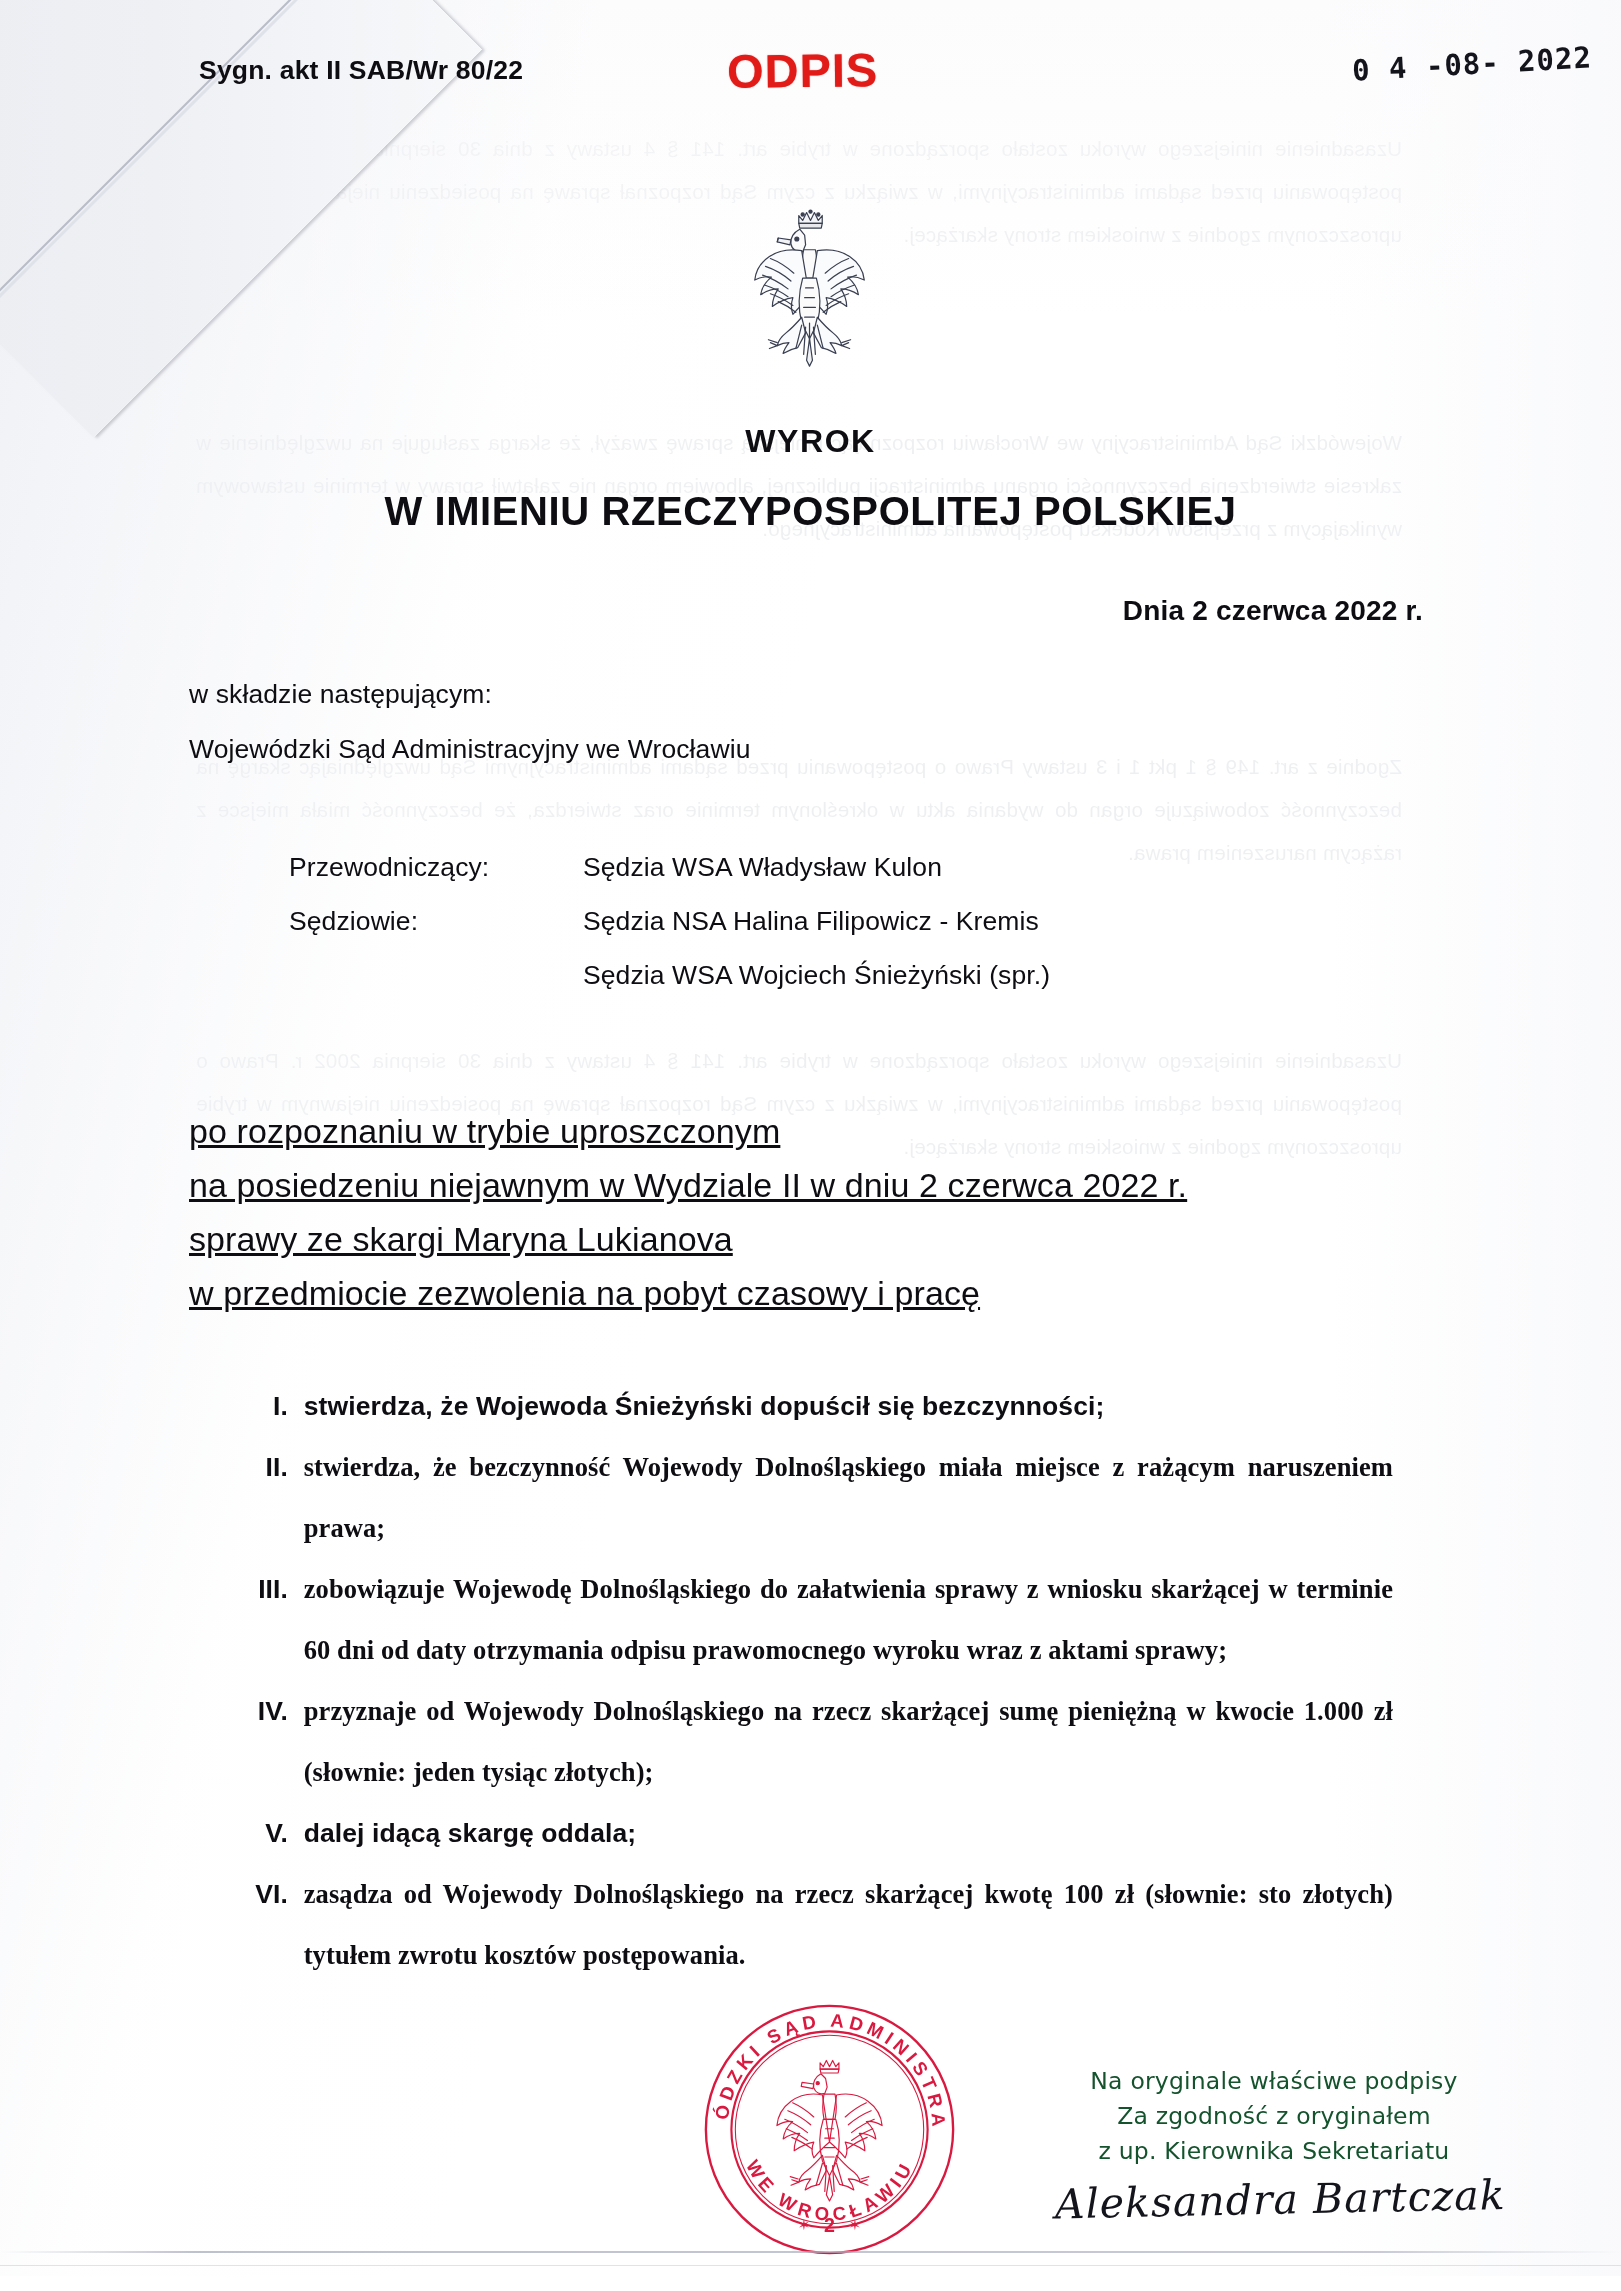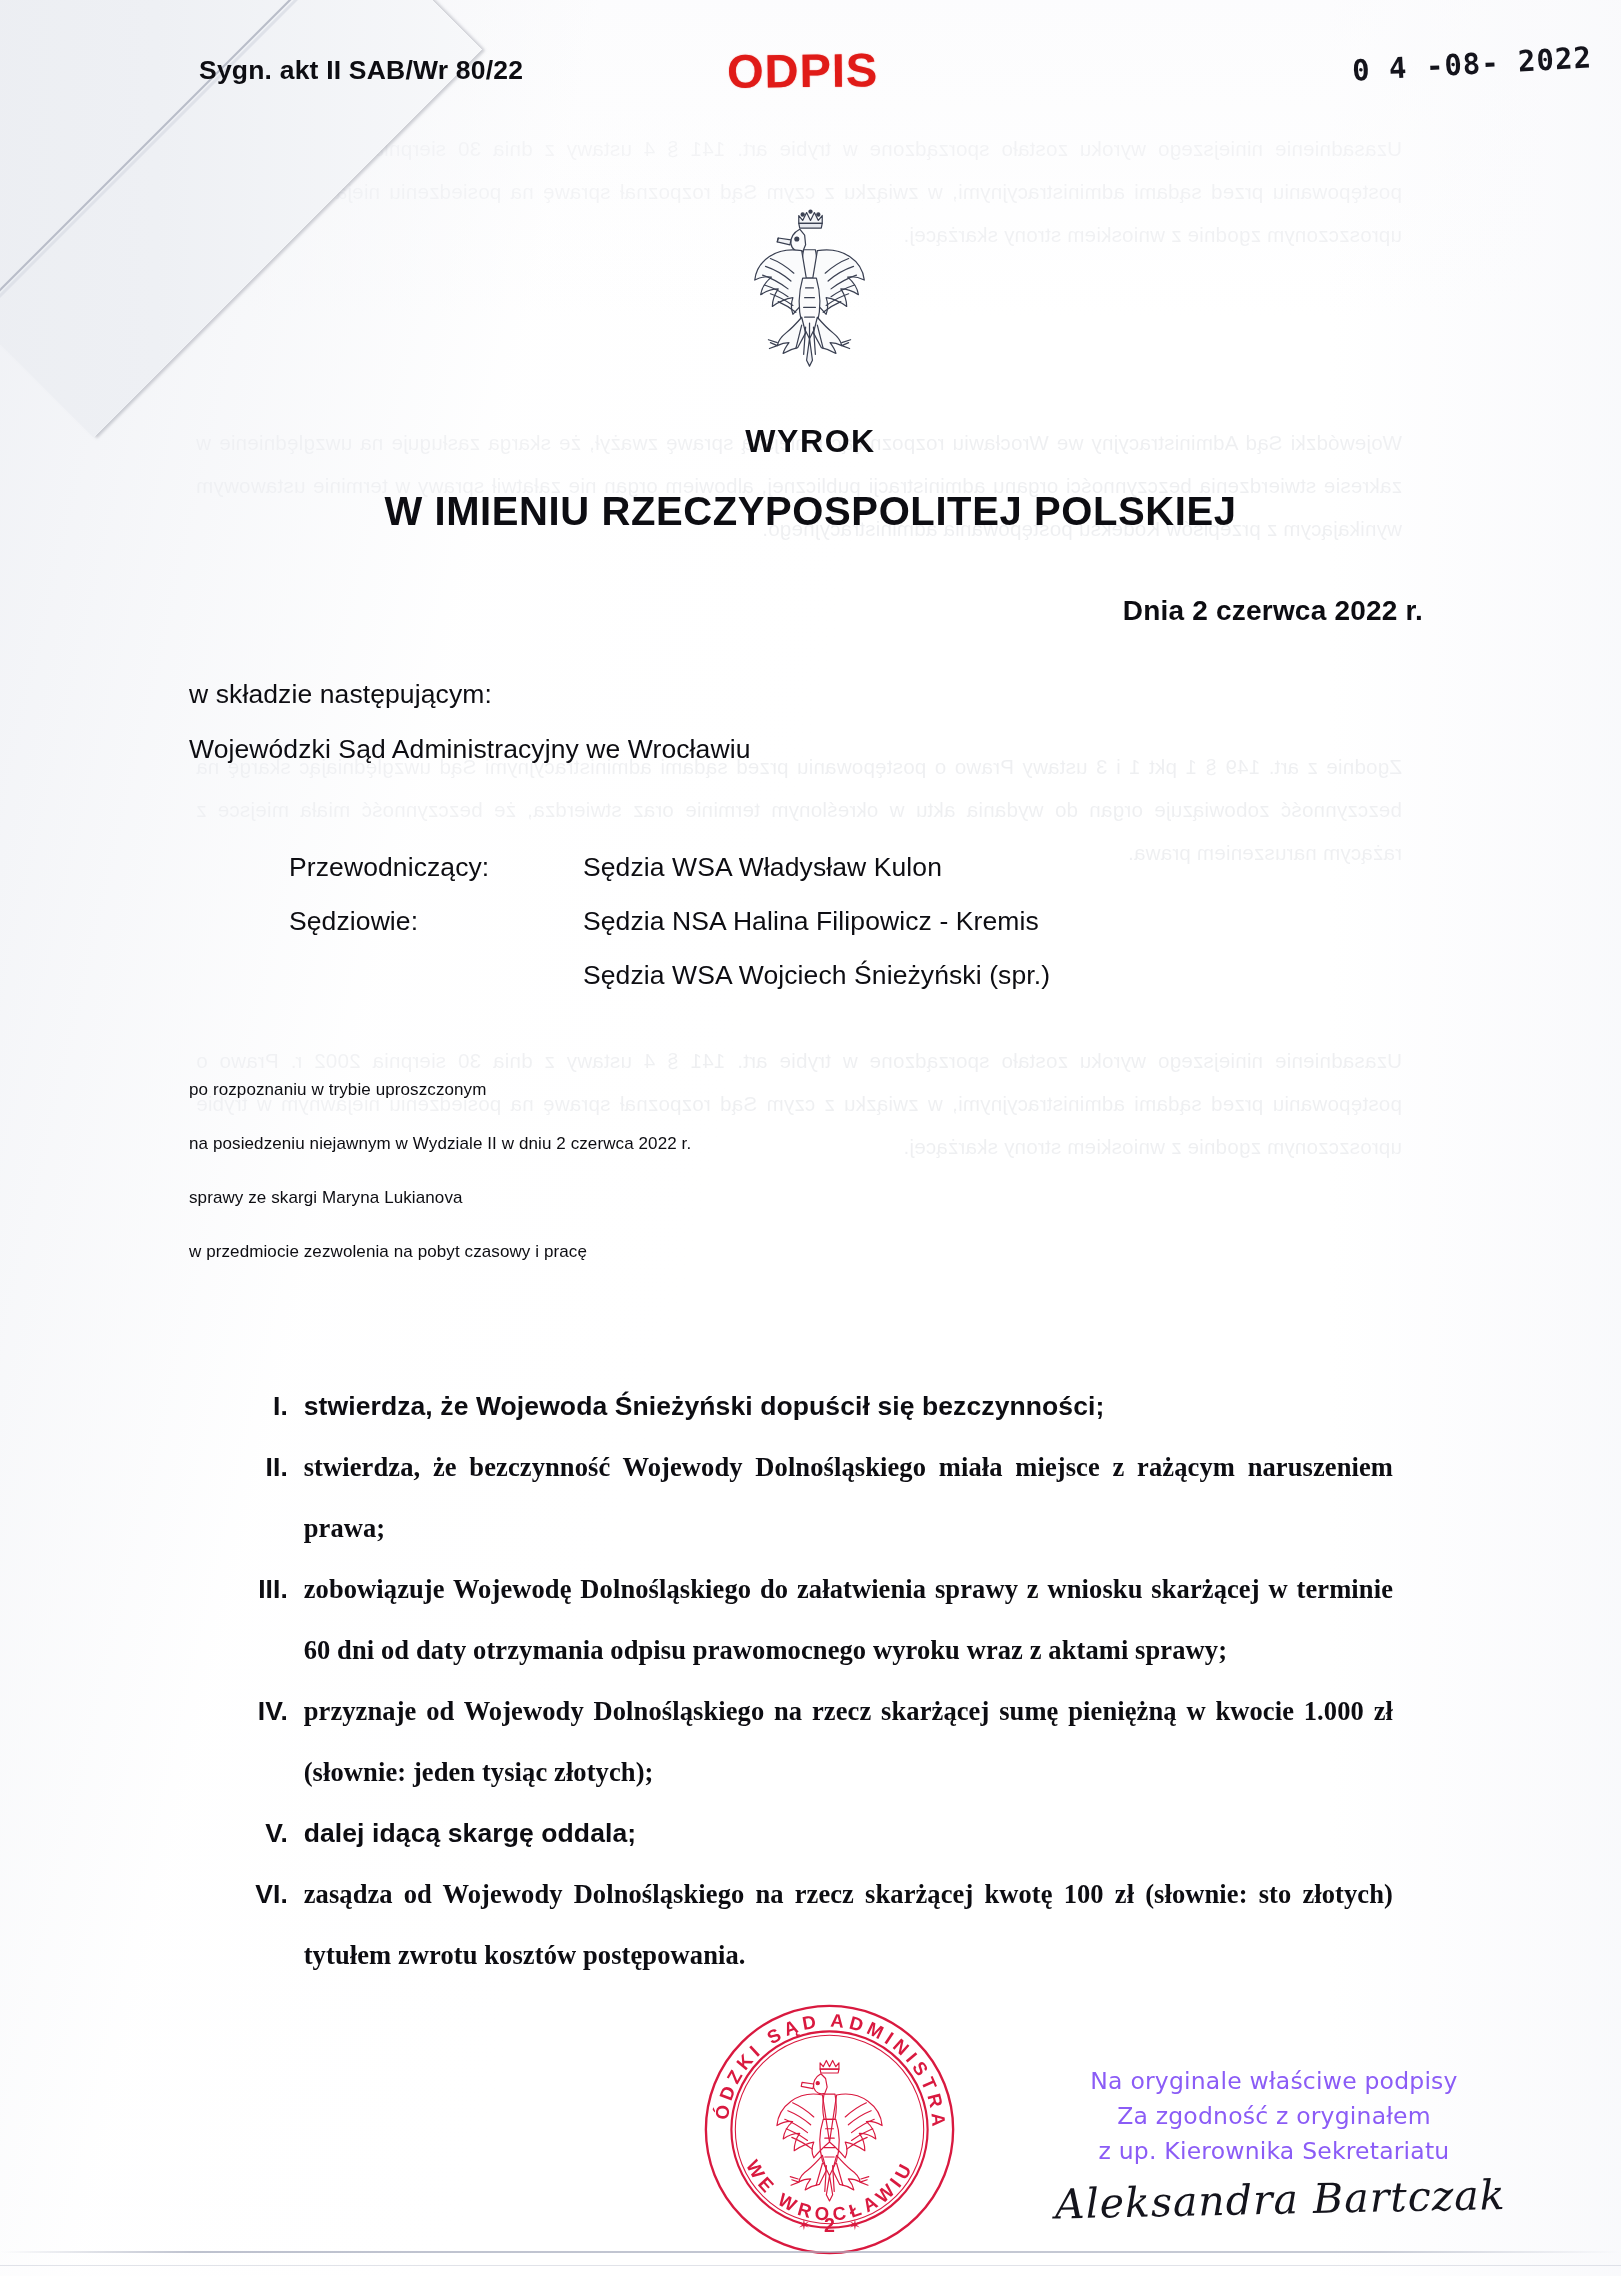--- a/index.html
+++ b/index.html
@@ -177,24 +177,25 @@
     letter-spacing: 0.1px;
   }
   .panel table { border-collapse: collapse; }
   .panel td { padding: 0; vertical-align: top; white-space: nowrap; margin-left: 10px; }
   .panel .role { width: 294px; }
 
   
   .proc {
     position: absolute;
     left: 189px;
-    top: 1063px;
-    font-size: 17px;
+    top: 1104px;
+    font-size: 34px;
     line-height: 54px;
     letter-spacing: 0.1px;
+    text-decoration: underline;
   }
 
   
   .ruling {
     position: absolute;
     left: 227px;
     top: 1376px;
     width: 1166px;
     font-size: 26.5px;
     font-weight: bold;
@@ -237,21 +238,21 @@
   }
   .seal svg { width: 100%; height: 100%; display: block; }
 
   
   .cert {
     position: absolute;
     left: 1068px;
     top: 2064px;
     width: 412px;
     text-align: center;
-    color: #8b5cf6;
+    color: #14532d;
     font-size: 23.5px;
     line-height: 35px;
     letter-spacing: 0.2px;
     font-family: "DejaVu Sans", sans-serif;
   }
   .signature {
     position: absolute;
     left: 1055px;
     top: 2176px;
     width: 421px;

